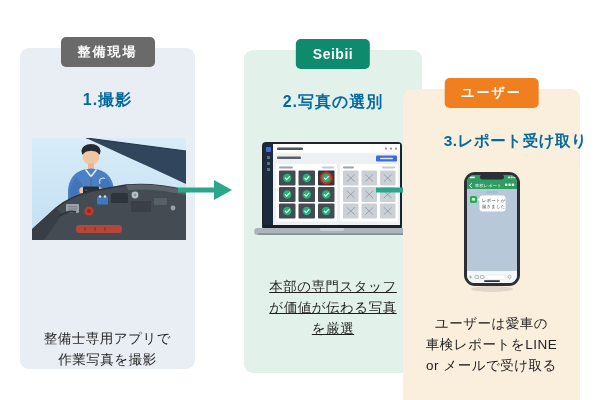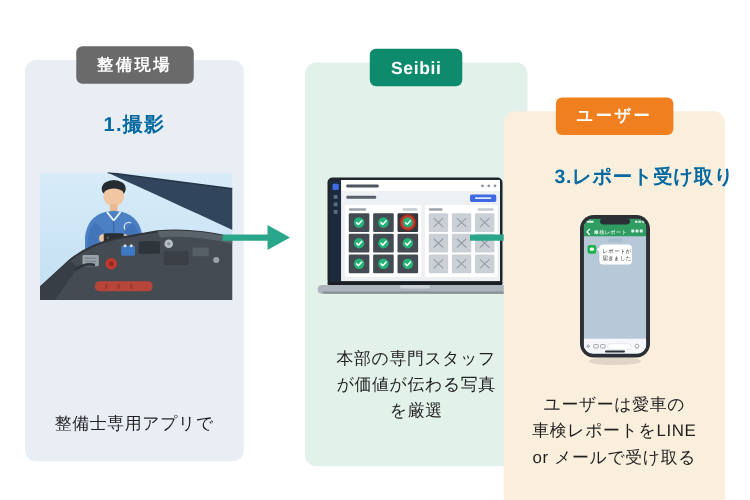--- a/index.html
+++ b/index.html
@@ -23,21 +23,21 @@
     position:absolute;top:42px;left:0;width:100%;margin:0;text-align:center;
     font-size:16px;font-weight:600;color:#0369a1;letter-spacing:1px;
   }
   .col3 .heading{font-size:15.5px;letter-spacing:.5px;padding-left:24px;}
   .illu{position:absolute;display:block;}
   .illu-mechanic{left:12px;top:90px;}
   .illu-laptop{left:10px;top:90px;}
   .illu-phone{left:57px;top:83px;}
   .caption{position:absolute;left:0;width:100%;text-align:center;
     font-size:13.5px;font-weight:500;color:#1F1F1F;letter-spacing:.5px;line-height:21px;}
-  .cap1{top:236px;margin-top:44px;} .cap2{top:226px;} .cap3{top:224px;}
+  .cap1{top:236px;margin-top:44px;} .cap2{top:226px;text-decoration:underline;} .cap3{top:224px;}
   .arrow{position:absolute;top:178px;width:58px;height:24px;}
   .arrow-1{left:176px;} .arrow-2{left:374px;}
 </style>
 </head>
 <body>
 
 <div class="canvas">
 
   <section class="col col1">
     <div class="badge badge-gray">整備現場</div>
@@ -98,30 +98,32 @@
         <path d="M28 78 Q36 72 44 74" stroke="#30353B" stroke-width="2" fill="none"></path>
         <rect x="44" y="87" width="46" height="8" rx="3.5" fill="#B8453A"></rect>
         <rect x="52" y="89" width="2" height="4" fill="#9E392F"></rect>
         <rect x="62" y="89" width="2" height="4" fill="#9E392F"></rect>
         <rect x="72" y="89" width="2" height="4" fill="#9E392F"></rect>
       </g>
     </svg>
 
     <div class="caption cap1">
       <div>整備士専用アプリで</div>
+      <div>作業写真を撮影</div>
     </div>
   </section>
 
   <svg class="arrow arrow-1" viewBox="0 0 58 24">
     <line x1="2" y1="12" x2="40" y2="12" stroke="#2AA78B" stroke-width="5"></line>
     <polygon points="38,2 56,12 38,22" fill="#2AA78B"></polygon>
   </svg>
 
   <section class="col col2">
     <div class="badge badge-green">Seibii</div>
+    <h2 class="heading">2.写真の選別</h2>
 
     <svg class="illu illu-laptop" width="156" height="100" viewBox="0 0 156 100">
       <defs>
         <g id="okcell">
           <rect width="16.5" height="15" rx="1" fill="#454B53"></rect>
           <circle cx="8.25" cy="7.5" r="4.2" fill="#23B377"></circle>
           <path d="M6.3 7.6 l1.4 1.5 l2.7 -3" stroke="#ffffff" stroke-width="1.2" fill="none" stroke-linecap="round" stroke-linejoin="round"></path>
         </g>
         <g id="ngcell">
           <rect width="15.5" height="15" rx="1" fill="#CBD0D6"></rect>

